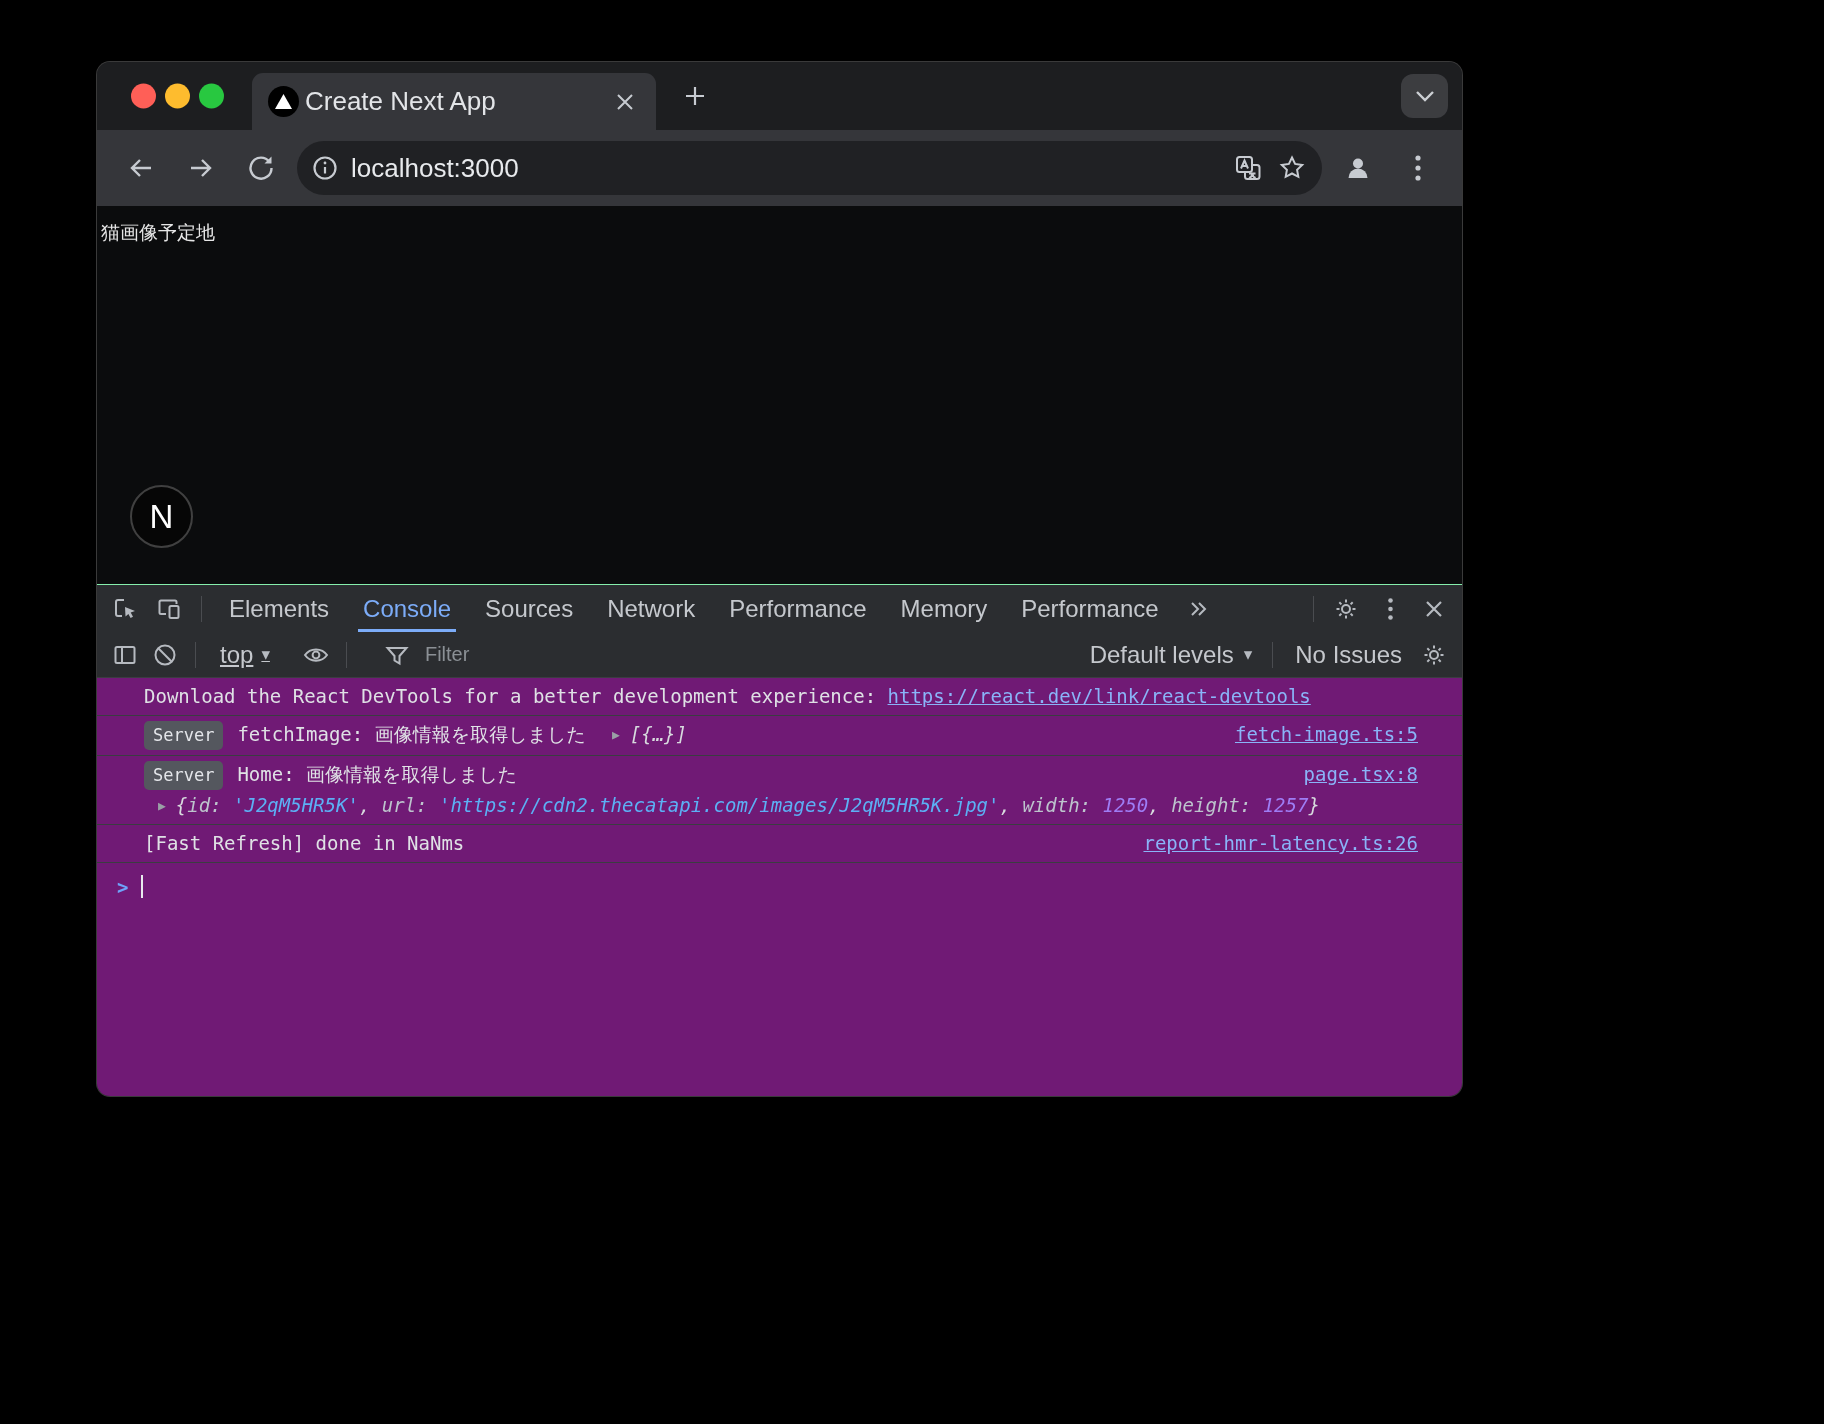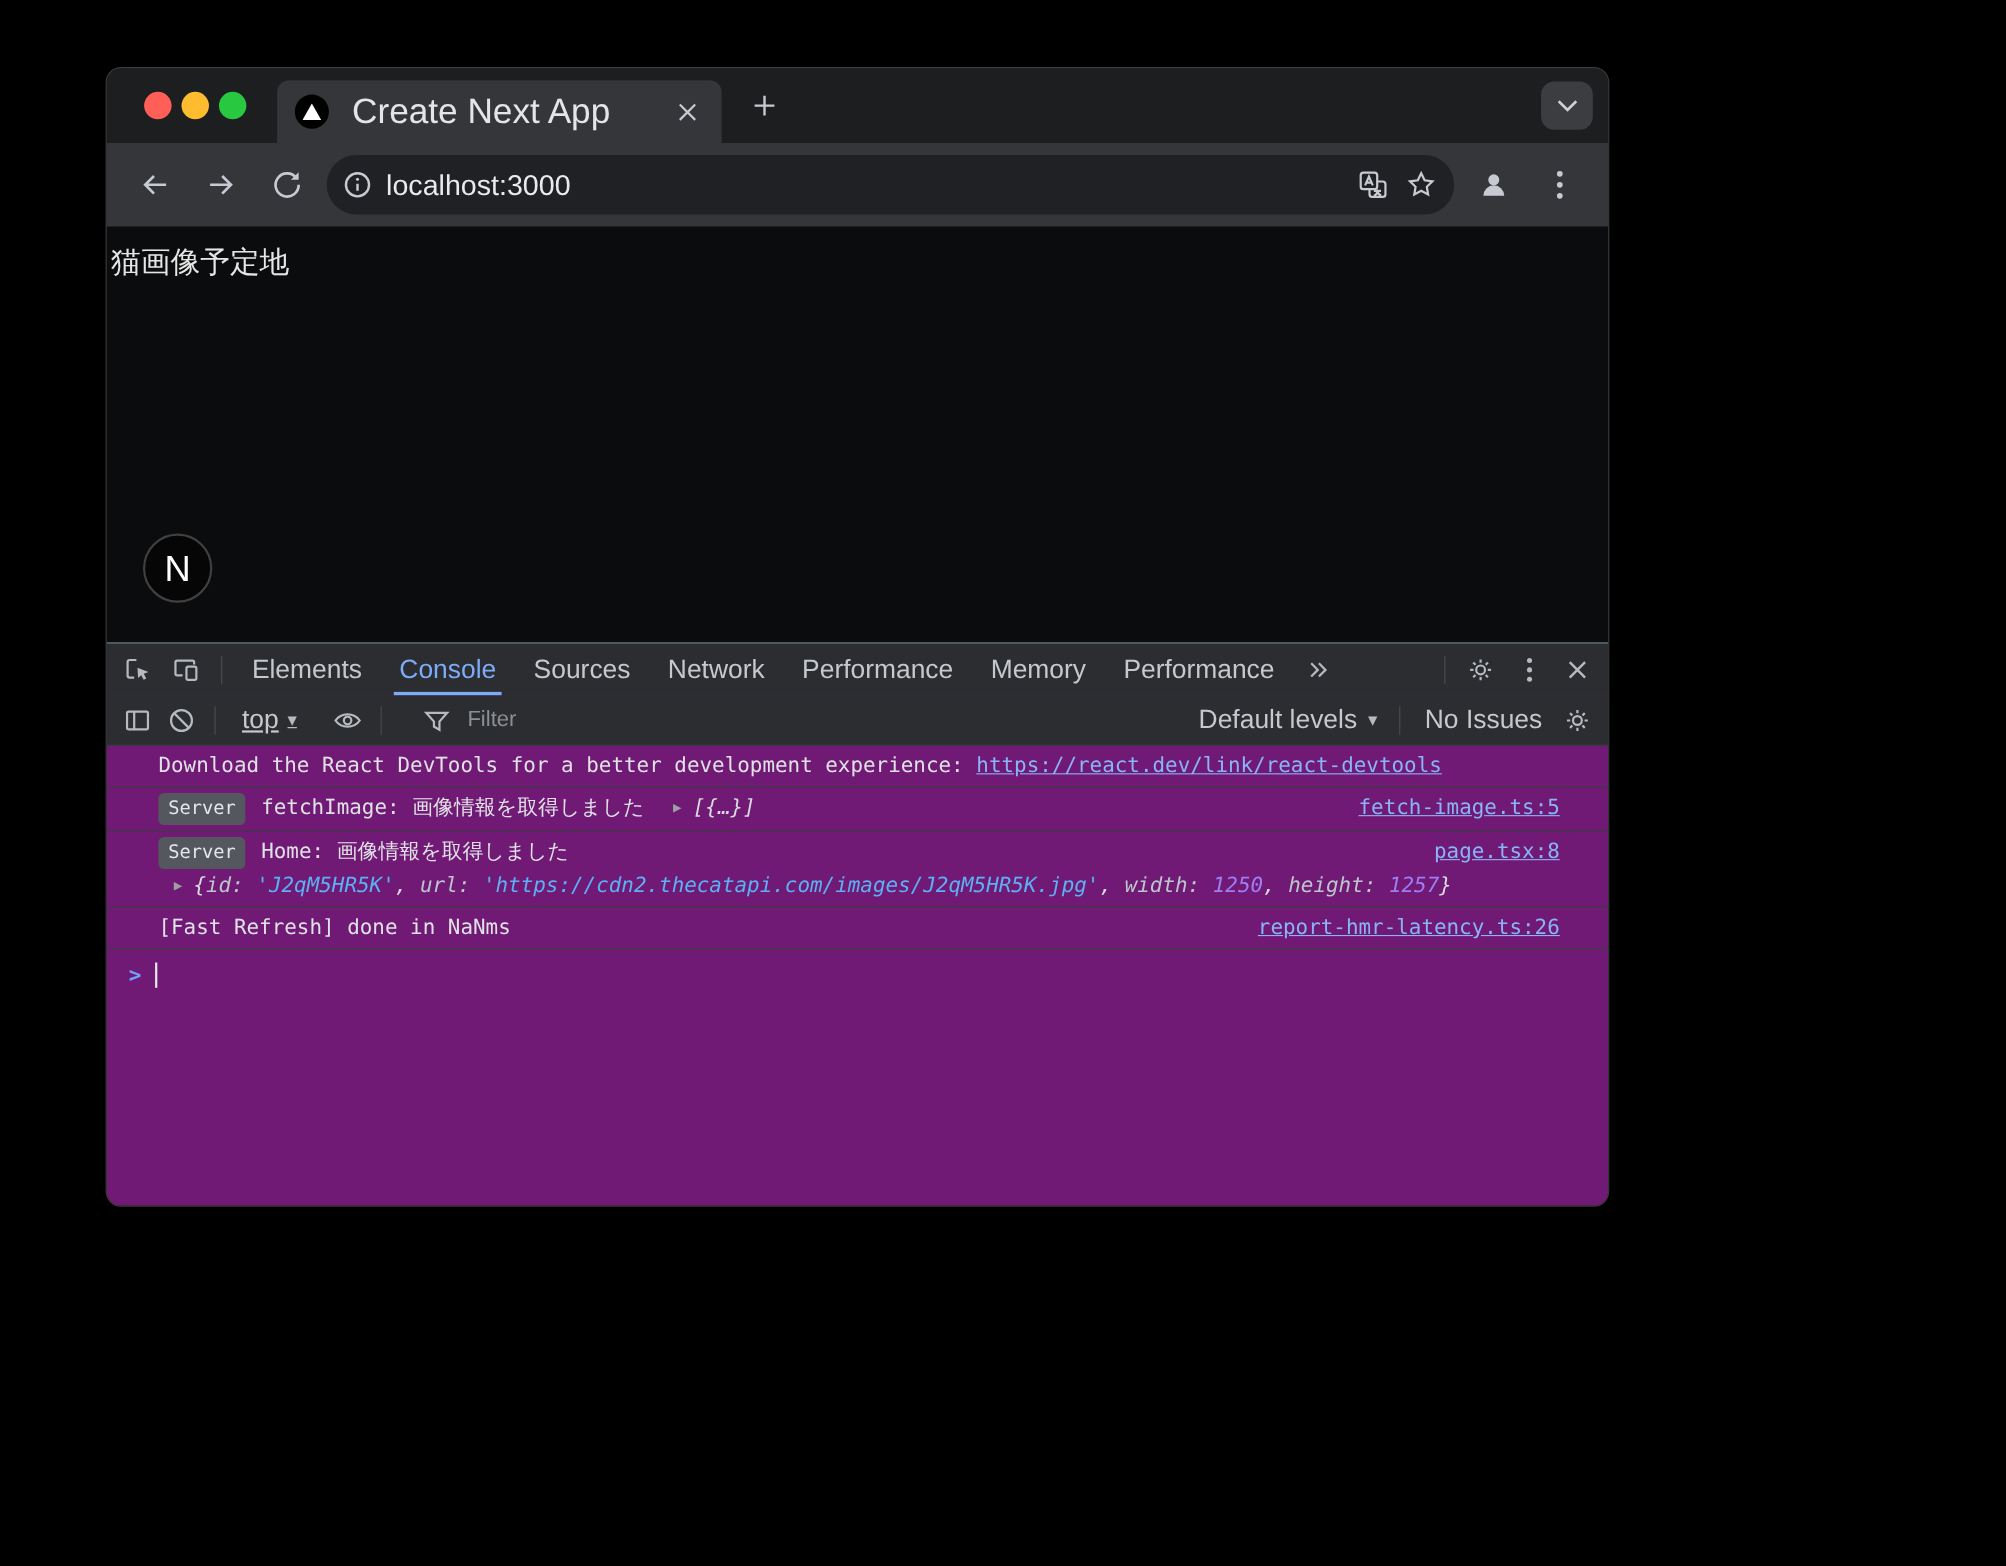--- a/index.html
+++ b/index.html
@@ -19,21 +19,21 @@
   .traffic { position: absolute; left: 34px; top: 50%; transform: translateY(-50%); display: flex; gap: 9px; }
   .light { width: 25px; height: 25px; border-radius: 50%; }
   .light.red { background: #ff5f57; }
   .light.yellow { background: #febc2e; }
   .light.green { background: #28c840; }
   .tab {
     margin-left: 155px; width: 404px; height: 57px; background: #35363a;
     border-radius: 11px 11px 0 0; display: flex; align-items: center; padding: 0 14px 0 16px;
   }
   .favicon { width: 31px; height: 31px; border-radius: 50%; background: #000; display: grid; place-items: center; flex: 0 0 auto; }
-  .tab-title { flex: 1; margin-left: 21px; color: #e3e5e8; font-size: 32px; white-space: nowrap; overflow: hidden; }
+  .tab-title { flex: 1; margin-left: 6px; color: #e3e5e8; font-size: 26px; white-space: nowrap; overflow: hidden; }
   .icon-btn { display: grid; place-items: center; color: #c7cbd1; border-radius: 50%; }
   .tab-close { width: 34px; height: 34px; }
   .newtab { width: 42px; height: 42px; align-self: center; margin-left: 18px; }
   .win-chevron {
     position: absolute; right: 14px; top: 12px; width: 47px; height: 44px;
     border-radius: 12px; background: #3c3d40; display: grid; place-items: center; color: #cdd0d4;
   }
   
   .toolbar { height: 76px; background: #35363a; display: flex; align-items: center; padding: 0 20px; flex: 0 0 auto; }
   .nav-icon { width: 48px; height: 48px; margin-right: 12px; display: grid; place-items: center; color: #c7cbd1; border-radius: 50%; }
@@ -42,21 +42,21 @@
     display: flex; align-items: center; padding: 0 8px; margin: 0 12px 0 0; min-width: 0;
   }
   .pill-icon { width: 40px; height: 40px; display: grid; place-items: center; color: #c7cbd1; flex: 0 0 auto; }
   .url-text { color: #e8eaed; font-size: 26px; margin-left: 6px; white-space: nowrap; }
   .pill-spacer { flex: 1; }
   .pill-right { width: 44px; height: 44px; display: grid; place-items: center; color: #c7cbd1; flex: 0 0 auto; }
   .avatar-btn, .menu-btn { width: 48px; height: 48px; display: grid; place-items: center; color: #c7cbd1; }
   .avatar-btn { margin-right: 12px; }
   
   .page { height: 378px; background: #0b0c0d; position: relative; flex: 0 0 auto; }
-  .page-heading { padding: 14px 0 0 4px; color: #e6e6e6; font-size: 27px; }
+  .page-heading { padding: 14px 0 0 4px; color: #e6e6e6; font-size: 19px; }
   .next-badge {
     position: absolute; left: 33px; bottom: 36px; width: 63px; height: 63px; border-radius: 50%;
     background: #060606; border: 2px solid #404040; color: #fff; display: grid; place-items: center;
     font-size: 33px; font-weight: 400;
   }
   
   .devtools { flex: 1; display: flex; flex-direction: column; background: #701a75; border-top: 1px solid #86efac; min-height: 0; }
   .dt-tabbar { height: 47px; background: #2b2d30; display: flex; align-items: stretch; padding: 0 6px; color: #c5c8cd; flex: 0 0 auto; font-size: 24px; }
   .dt-iconbox { width: 44px; display: grid; place-items: center; color: #b6bac0; }
   .vsep { width: 1px; height: 26px; background: #4a4c50; align-self: center; margin: 0 10px; }

